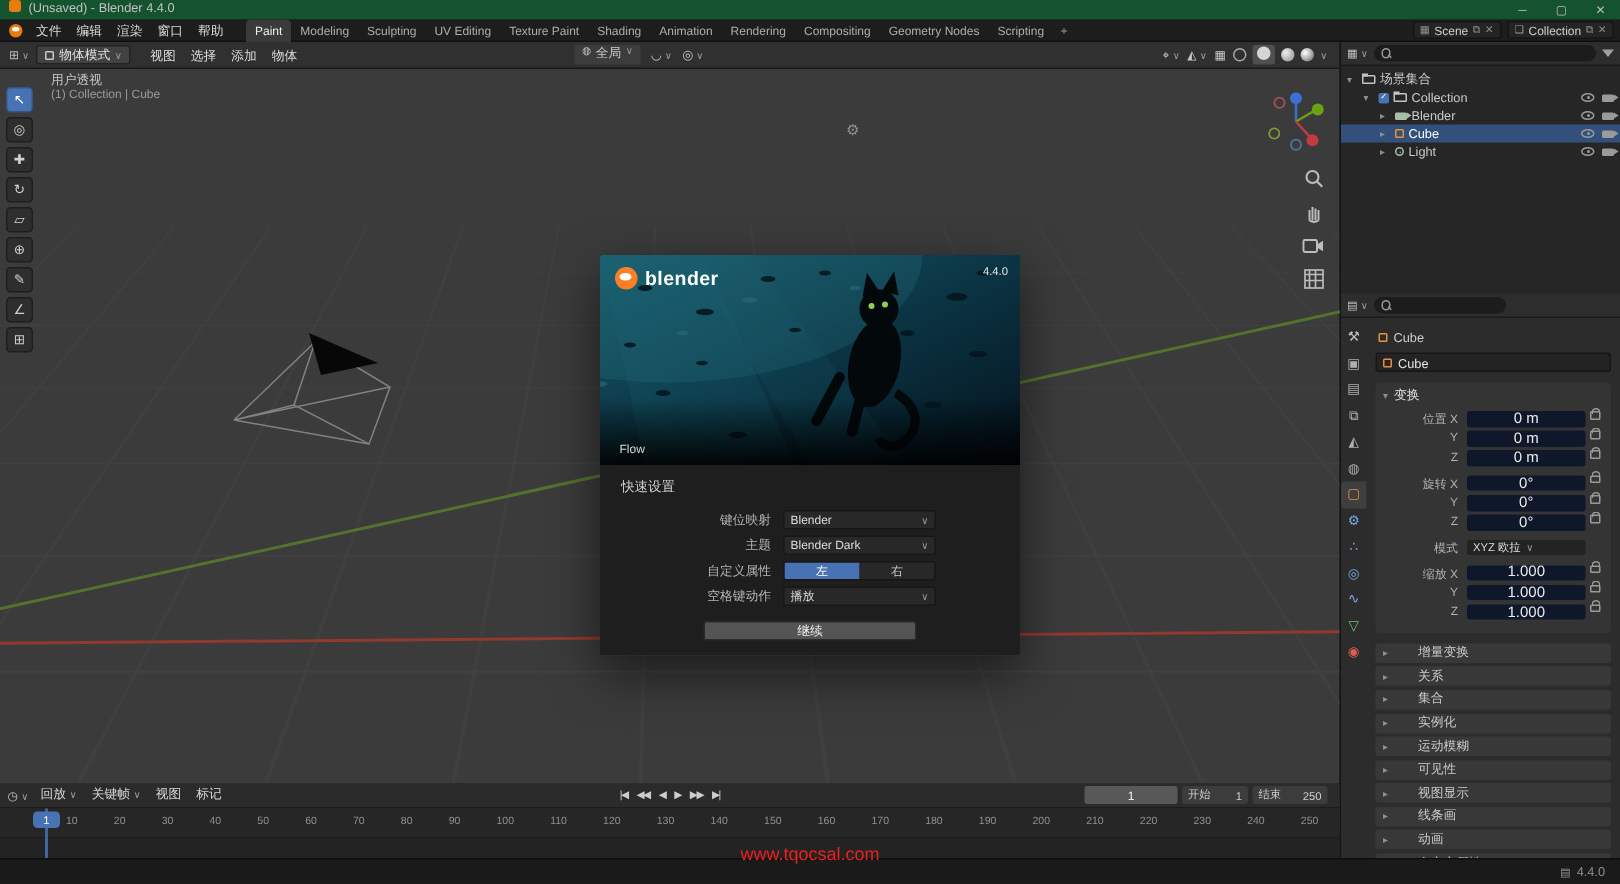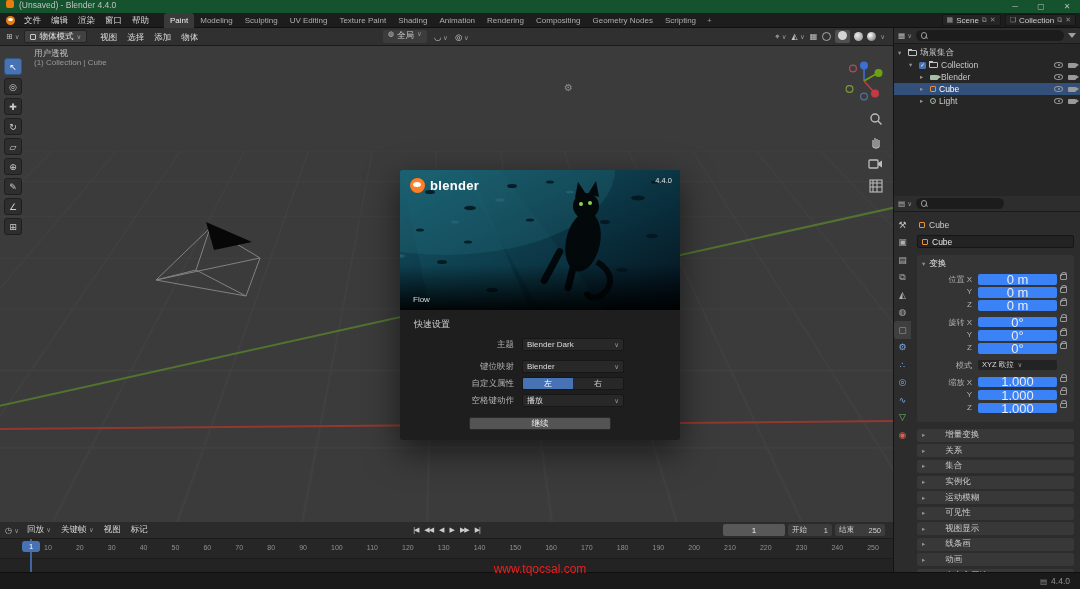--- a/index.html
+++ b/index.html
@@ -103,21 +103,21 @@
   .ptab{height:17.5px;display:flex;align-items:center;justify-content:center;font-size:9px}
   .ptab.active{background:#3f3f3f;border-radius:3px 0 0 3px}
   .p-content{position:absolute;left:17px;right:0;top:18px;bottom:0;padding:4px 6px 0 6px;overflow:hidden}
   .p-crumb{display:flex;align-items:center;gap:4px;font-size:8.5px;color:#cfcfcf;margin:2px 0 5px 2px}
   .p-namefield{height:13px;background:#232323;border:1px solid #161616;border-radius:2px;display:flex;align-items:center;gap:4px;padding:0 4px;font-size:8.5px;color:#e6e6e6;margin-bottom:7px}
   .xpanel{background:#343434;border-radius:3px;padding:3px 5px 6px}
   .xhead{display:flex;align-items:center;gap:4px;font-size:8.5px;color:#e0e0e0;margin-bottom:4px}
   .trow{display:flex;margin-bottom:2.4px}
   .trow.g{margin-top:6px}
   .tlabel{width:56px;text-align:right;padding-right:6px;color:#b2b2b2;font-size:8px;flex:none}
-  .tfield{flex:1;height:10.5px;background:#3b82f6;border-radius:2px;color:#ececec;font-size:13px;display:flex;align-items:center;justify-content:center}
+  .tfield{flex:1;height:10.5px;background:#0f172a;border-radius:2px;color:#ececec;font-size:10px;display:flex;align-items:center;justify-content:center}
   .tdd{flex:1;height:10.5px;background:#232323;border-radius:2px;color:#dcdcdc;font-size:7.5px;display:flex;align-items:center;padding:0 4px;margin-right:12px}
   .tdd span{flex:1}
   .lockwrap{width:12px;display:flex;justify-content:center;flex:none}
   .psections{margin-top:7px}
   .psection{height:13px;background:#383838;border-radius:2px;margin-bottom:2.6px;display:flex;align-items:center;gap:20px;padding:0 5px;color:#c9c9c9;font-size:8.5px}
   .sarrow{color:#8f8f8f;font-size:6.5px}
 
   
   .timeline{position:absolute;left:0;top:522px;width:893px;height:50px;background:#232323}
   .tl-header{height:17px;background:#2b2b2b;border-bottom:1px solid #1c1c1c;display:flex;align-items:center;padding:0 5px;font-size:8.5px;position:relative}
@@ -366,31 +366,31 @@
         <div class="sp-logo">
           <span class="blogo"></span>
           <span class="btext">blender</span>
         </div>
         <span class="sp-version">4.4.0</span>
         <span class="sp-flow">Flow</span>
       </div>
       <div class="sp-body">
         <div class="qs-title">快速设置</div>
         <div id="qs-rows">
+            <div class="qs-row ggap">
+              <span class="qs-label">键位映射</span>
+              <div class="qs-dd">
+                <span class="qs-val">Blender</span>
+                <span class="arr">∨</span>
+              </div>
+            </div>
             <div class="qs-row">
               <span class="qs-label">主题</span>
               <div class="qs-dd">
                 <span class="qs-val">Blender Dark</span>
-                <span class="arr">∨</span>
-              </div>
-            </div>
-            <div class="qs-row ggap">
-              <span class="qs-label">键位映射</span>
-              <div class="qs-dd">
-                <span class="qs-val">Blender</span>
                 <span class="arr">∨</span>
               </div>
             </div>
             <div class="qs-row">
               <span class="qs-label">自定义属性</span>
               <div class="qs-toggle">
                 <span class="qs-opt active">左</span>
                 <span class="qs-opt">右</span>
               </div>
             </div>

